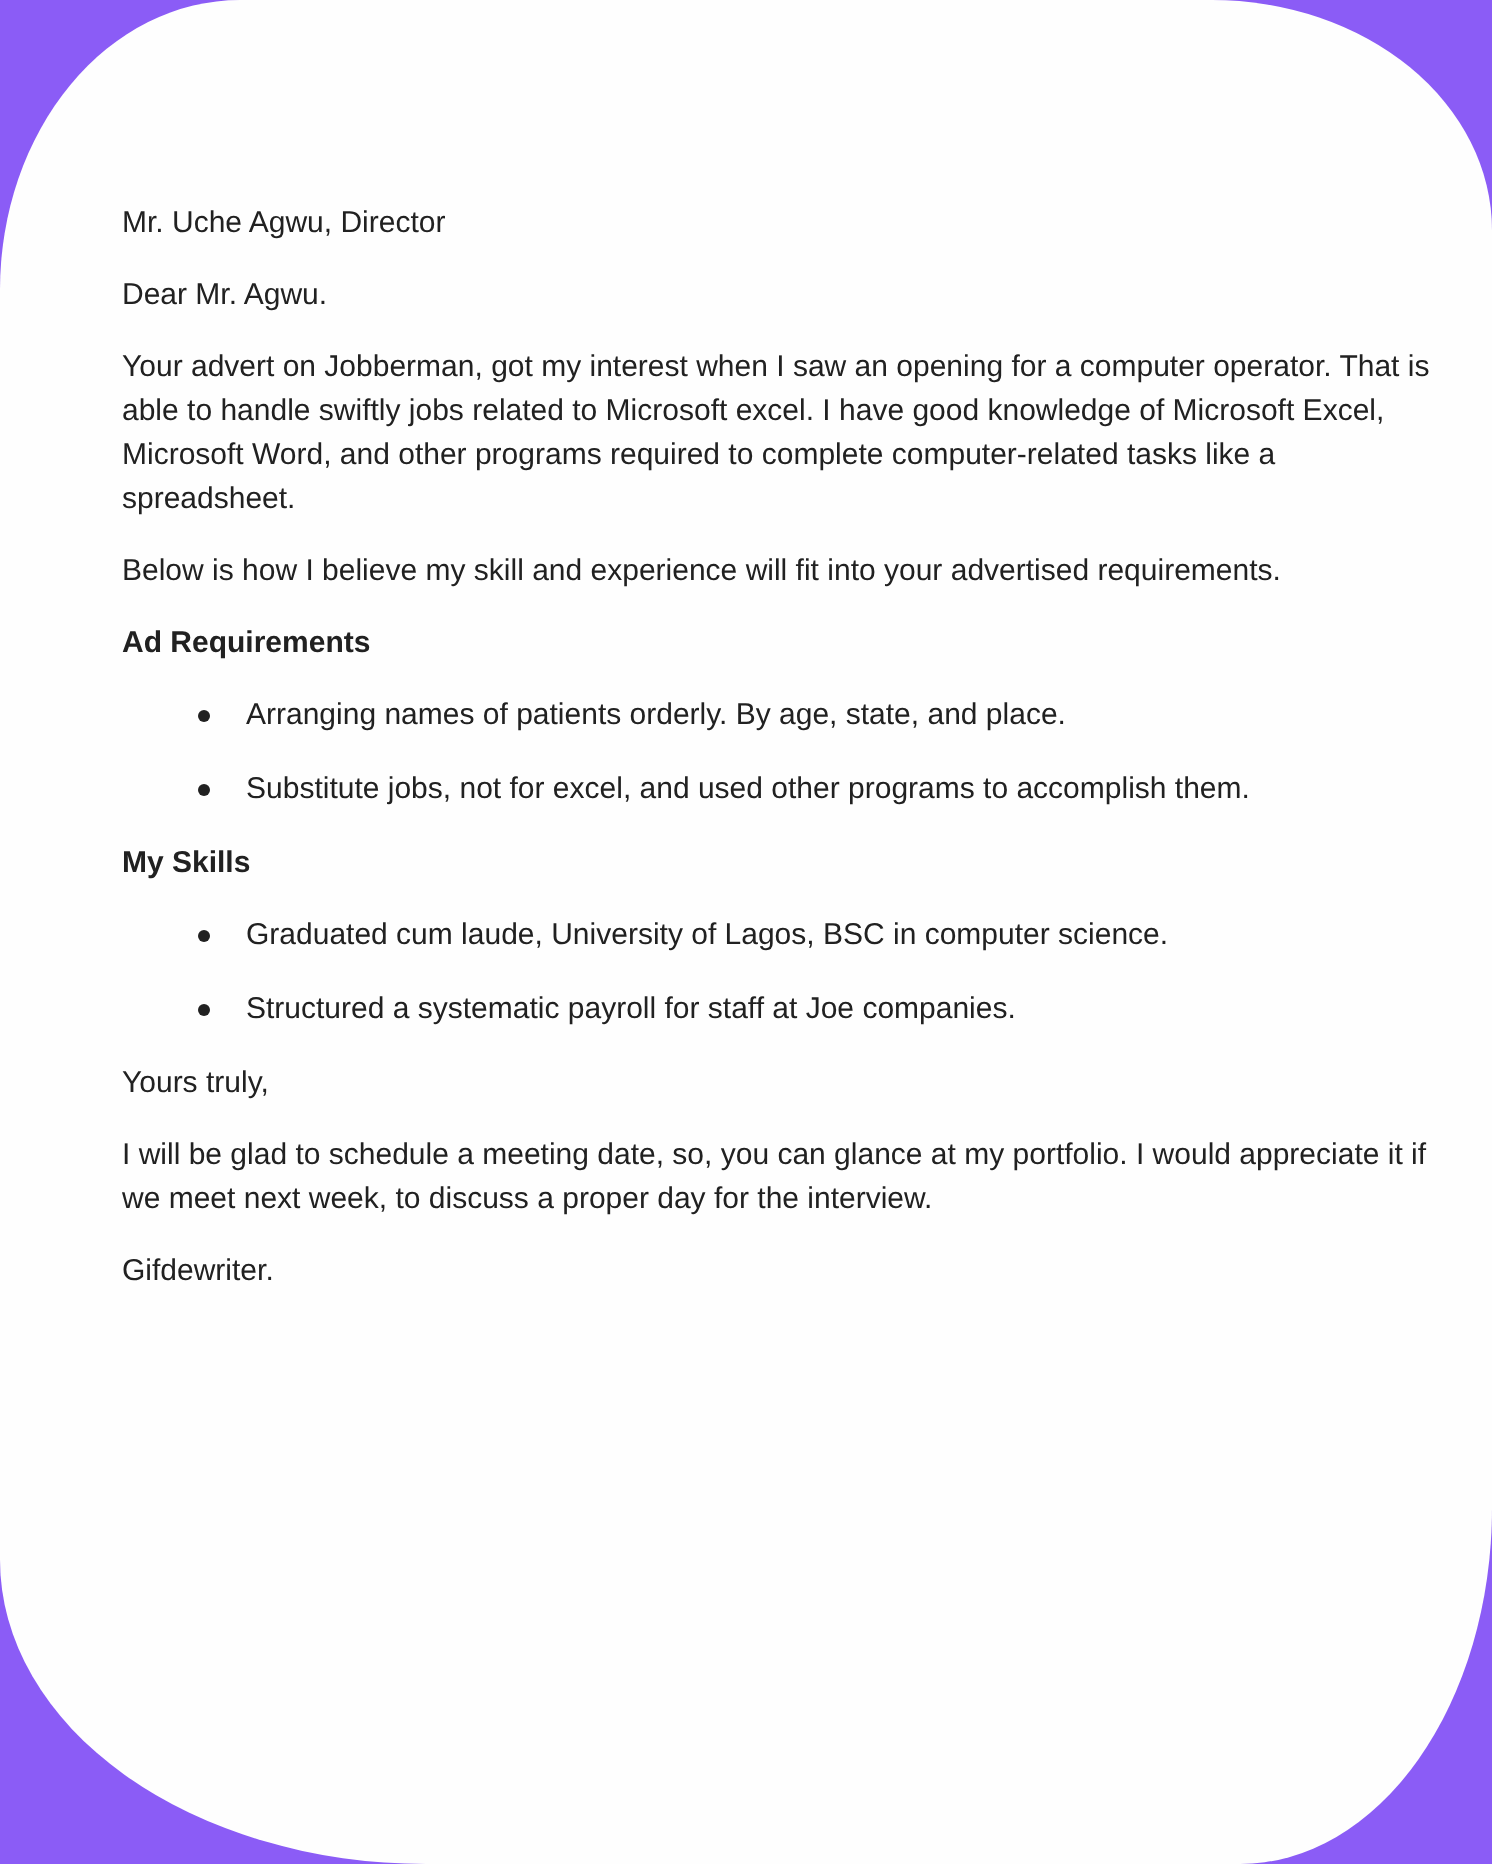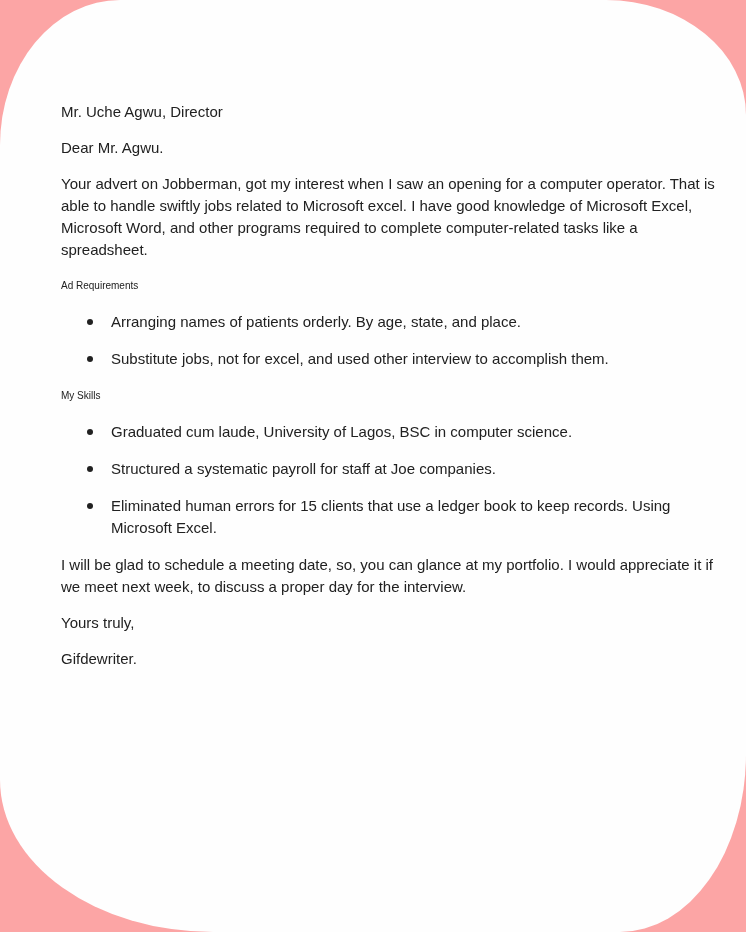--- a/index.html
+++ b/index.html
@@ -26,28 +26,28 @@
     top: 0;
     left: 0;
     width: 746px;
     padding: 101px 23px 0 61px;
     color: #212121;
     font-size: 15px;
     line-height: 22px;
   }
   .content p { margin: 0 0 14px 0; }
   .content h3 {
-    font-size: 10px;
+    font-size: 15px;
     line-height: 22px;
-    font-weight: 400;
+    font-weight: 700;
     margin: 0 0 14px 0;
   }
   .content ul {
     list-style: none;
-    margin: 0;
+    margin: 12px;
     padding: 0;
   }
   .content li {
     position: relative;
     padding-left: 50px;
     margin: 0 0 15px 0;
   }
   .content li::before {
     content: "";
     position: absolute;
@@ -55,48 +55,48 @@
     top: 8px;
     width: 6px;
     height: 6px;
     border-radius: 50%;
     background: #212121;
   }
 </style>
 </head>
 <body>
 
-<div class="canvas" style="background: #fca5a5;">
+<div class="canvas" style="background: #8b5cf6;">
   <div class="sheet" style="background: rgb(254, 254, 254);">
     <div class="content" style="color: rgb(33, 33, 33);">
 
       <p>Mr. Uche Agwu, Director</p>
 
       <p>Dear Mr. Agwu.</p>
 
       <p>Your advert on Jobberman, got my interest when I saw an opening for a computer operator. That is able to handle swiftly jobs related to Microsoft excel. I have good knowledge of Microsoft Excel, Microsoft Word, and other programs required to complete computer-related tasks like a spreadsheet.</p>
 
+      <p>Below is how I believe my skill and experience will fit into your advertised requirements.</p>
 
       <h3>Ad Requirements</h3>
 
       <ul>
         <li>Arranging names of patients orderly. By age, state, and place.</li>
-        <li>Substitute jobs, not for excel, and used other interview to accomplish them.</li>
+        <li>Substitute jobs, not for excel, and used other programs to accomplish them.</li>
       </ul>
 
       <h3>My Skills</h3>
 
       <ul>
         <li>Graduated cum laude, University of Lagos, BSC in computer science.</li>
         <li>Structured a systematic payroll for staff at Joe companies.</li>
-        <li>Eliminated human errors for 15 clients that use a ledger book to keep records. Using Microsoft Excel.</li>
       </ul>
 
 
+      <p>Yours truly,</p>
+
       <p>I will be glad to schedule a meeting date, so, you can glance at my portfolio. I would appreciate it if we meet next week, to discuss a proper day for the interview.</p>
-
-      <p>Yours truly,</p>
 
       <p>Gifdewriter.</p>
 
     </div>
   </div>
 </div>
 
 </body></html>

